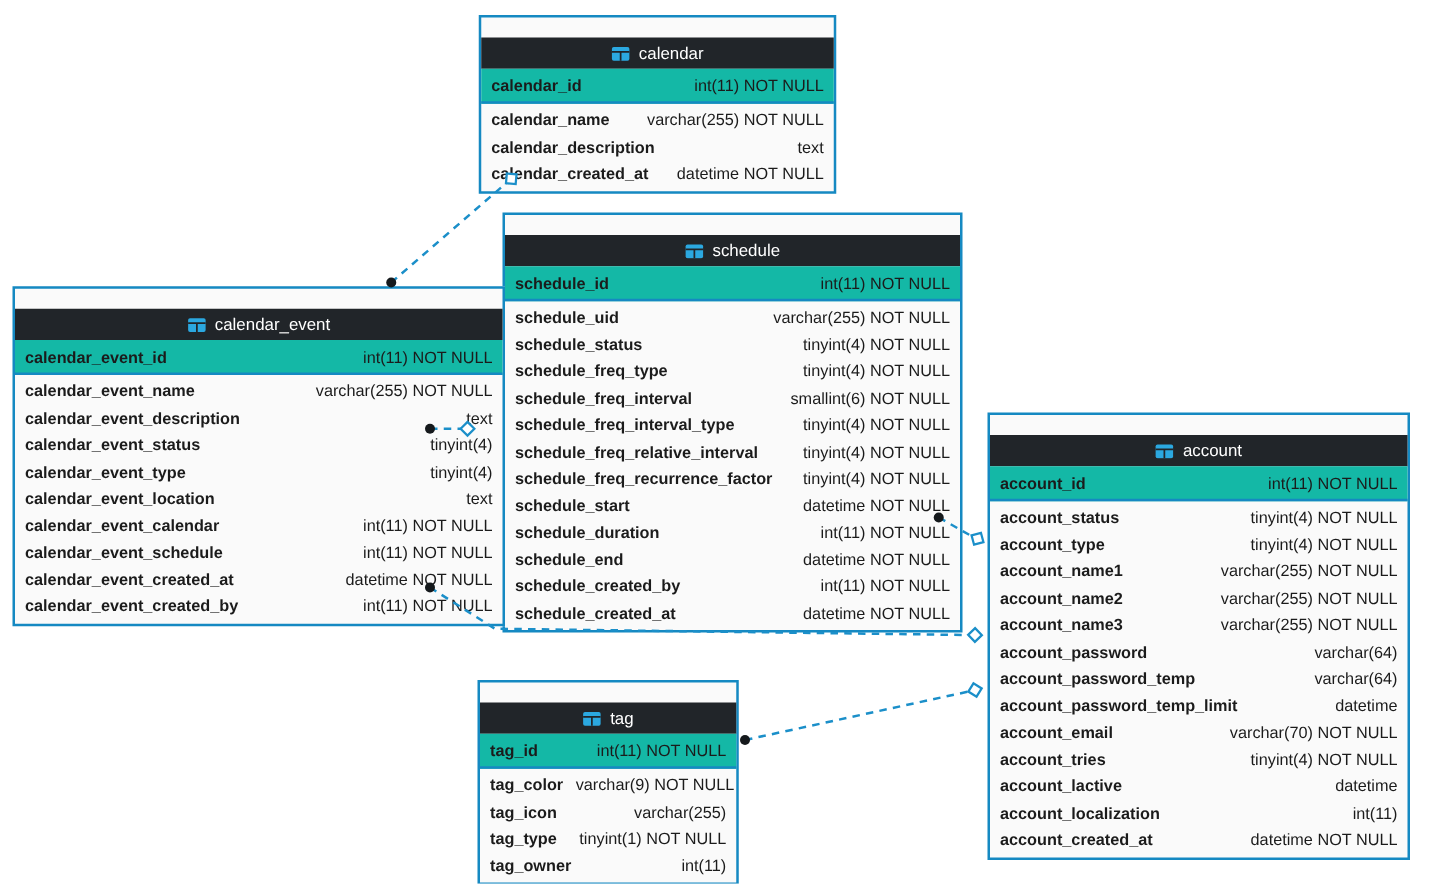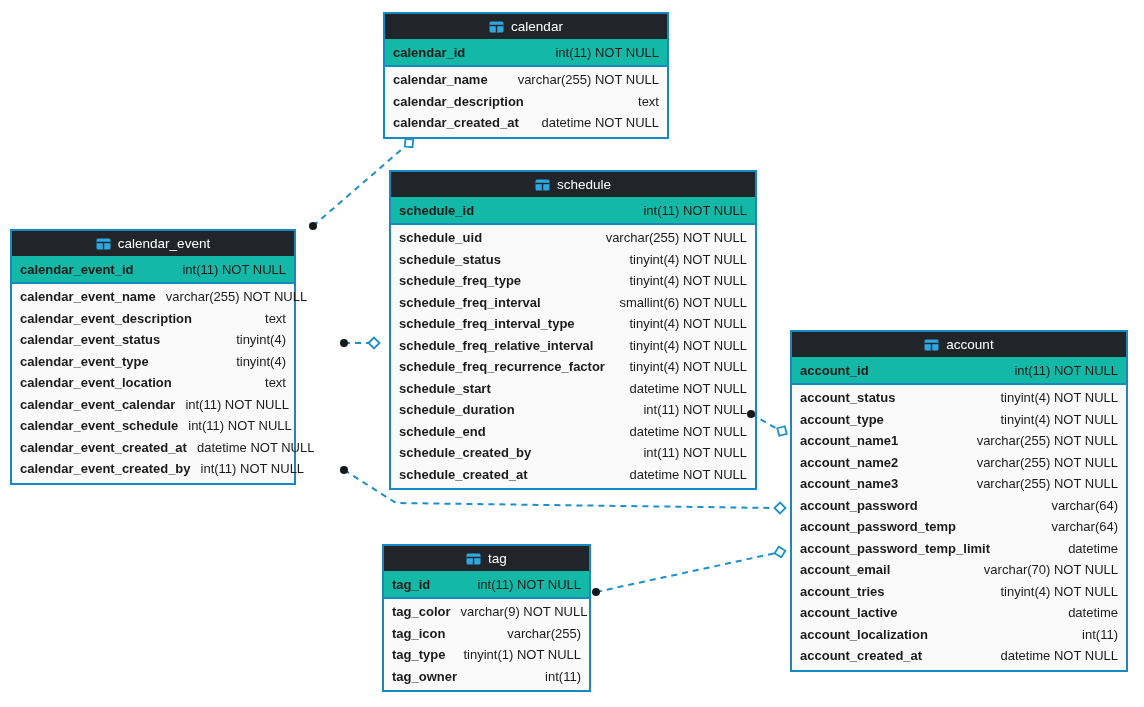--- a/index.html
+++ b/index.html
@@ -1,32 +1,32 @@
 <!DOCTYPE html>
 <html><head>
 <meta charset="utf-8">
 <title>EER Diagram</title>
 <style>
   html,body{margin:0;padding:0;background:#ffffff;}
   body{font-family:"Liberation Sans",sans-serif;color:#1b1b1b;}
   .canvas{position:relative;width:1144px;height:707px;background:#ffffff;overflow:hidden;}
 
   .etable{position:absolute;box-sizing:border-box;border:2px solid #1589c2;background:#fafafa;}
-  .thead{background:#212529;color:#ffffff;height:25px;display:flex;align-items:center;justify-content:center;gap:7px;font-size:13.5px;}
+  .thead{background:#212529;color:#ffffff;height:25px;display:flex;align-items:center;justify-content:center;gap:7px;font-size:13.5px;margin-top:16px;}
   .ticon{display:flex;align-items:center;}
   .pkrow{display:flex;justify-content:space-between;align-items:center;height:26px;padding:0 8px;border-bottom:2px solid #1589c2;font-size:13px;background:#14b8a6;gap:10px;}
   .pkrow .cname{font-weight:bold;}
   .rows{padding:2px 0 3px;}
   .row{display:flex;justify-content:space-between;align-items:center;height:21.5px;padding:0 8px;font-size:13px;gap:10px;}
   .cname{white-space:nowrap;font-weight:bold;}
   .ctype{white-space:nowrap;text-align:right;}
 
   .pos-calendar{left:383px;top:12px;width:286px;}
-  .pos-schedule{left:389px;top:170px;width:368px;}
-  .pos-calendar_event{left:10px;top:229px;width:286px;}
+  .pos-schedule{left:402px;top:170px;width:368px;}
+  .pos-calendar_event{left:10px;top:229px;width:394px;}
   .pos-account{left:790px;top:330px;width:338px;}
   .pos-tag{left:382px;top:544px;width:209px;}
 
   .wires{position:absolute;left:0;top:0;width:1144px;height:707px;pointer-events:none;}
   .wires path{fill:none;stroke:#1b8fc9;stroke-width:2;stroke-dasharray:6 5;}
   .wires circle{fill:#15191c;}
   .wires polygon{fill:#ffffff;stroke:#1b8fc9;stroke-width:1.8;}
 </style>
 </head>
 <body>

